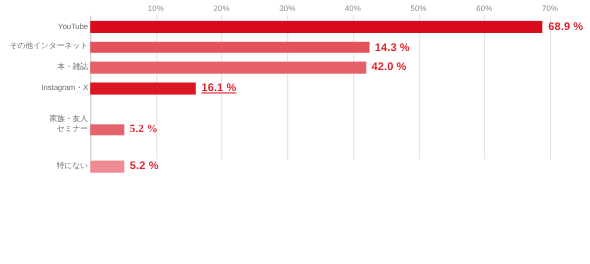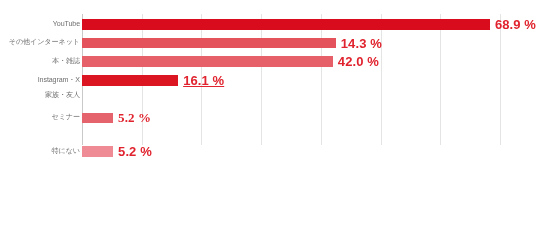--- a/index.html
+++ b/index.html
@@ -90,33 +90,42 @@
     right: 0;
     height: 100%;
     display: flex;
     align-items: center;
   }
   .bar {
     height: 10.5px;
     border-radius: 0;
   }
   .bar-value {
-    font-size: 13px;
+    font-size: 10px;
     font-weight: bold;
     color: #e0232e;
     margin-left: 5px;
     white-space: nowrap;
     letter-spacing: 0.1px;
   }
 </style>
 </head>
 <body>
 
 <div id="chart-root">
 
+  <div id="axis-labels">
+      <span class="axis-tick-label" style="left: 141.714px;">10%</span>
+      <span class="axis-tick-label" style="left: 201.429px;">20%</span>
+      <span class="axis-tick-label" style="left: 261.143px;">30%</span>
+      <span class="axis-tick-label" style="left: 320.857px;">40%</span>
+      <span class="axis-tick-label" style="left: 380.571px;">50%</span>
+      <span class="axis-tick-label" style="left: 440.286px;">60%</span>
+      <span class="axis-tick-label" style="left: 500px;">70%</span>
+    </div>
 
   <div id="gridlines">
       <div class="axis-baseline" style="left: 82px; background: rgb(201, 201, 201);"></div>
       <div class="gridline" style="left: 141.714px; background: rgb(228, 228, 228);"></div>
       <div class="gridline" style="left: 201.429px; background: rgb(228, 228, 228);"></div>
       <div class="gridline" style="left: 261.143px; background: rgb(228, 228, 228);"></div>
       <div class="gridline" style="left: 320.857px; background: rgb(228, 228, 228);"></div>
       <div class="gridline" style="left: 380.571px; background: rgb(228, 228, 228);"></div>
       <div class="gridline" style="left: 440.286px; background: rgb(228, 228, 228);"></div>
       <div class="gridline" style="left: 500px; background: rgb(228, 228, 228);"></div>
@@ -144,21 +153,21 @@
           <span class="bar-value" style="color: rgb(224, 35, 46);">42.0 %</span>
         </div>
       </div>
       <div class="bar-row" style="top: 57.1px;">
         <div class="cat-label" style="color: rgb(110, 110, 110);">Instagram・X</div>
         <div class="bar-track">
           <div class="bar" style="width: 96.14px; background: rgb(220, 21, 34);"></div>
           <span class="bar-value" style="color: rgb(224, 35, 46); text-decoration: underline;">16.1 %</span>
         </div>
       </div>
-      <div class="bar-row" style="top: 72px;">
+      <div class="bar-row" style="top: 85px;">
         <div class="cat-label" style="color: rgb(110, 110, 110);">家族・友人</div>
       </div>
       <div class="bar-row" style="top: 94.5px; font-family: Liberation Serif, serif;">
         <div class="cat-label" style="color: rgb(110, 110, 110);">セミナー</div>
         <div class="bar-track">
           <div class="bar" style="width: 31.0514px; background: rgb(228, 99, 108);"></div>
           <span class="bar-value" style="color: rgb(224, 35, 46);">5.2 %</span>
         </div>
       </div>
       <div class="bar-row" style="top: 128px; text-decoration: underline;">

